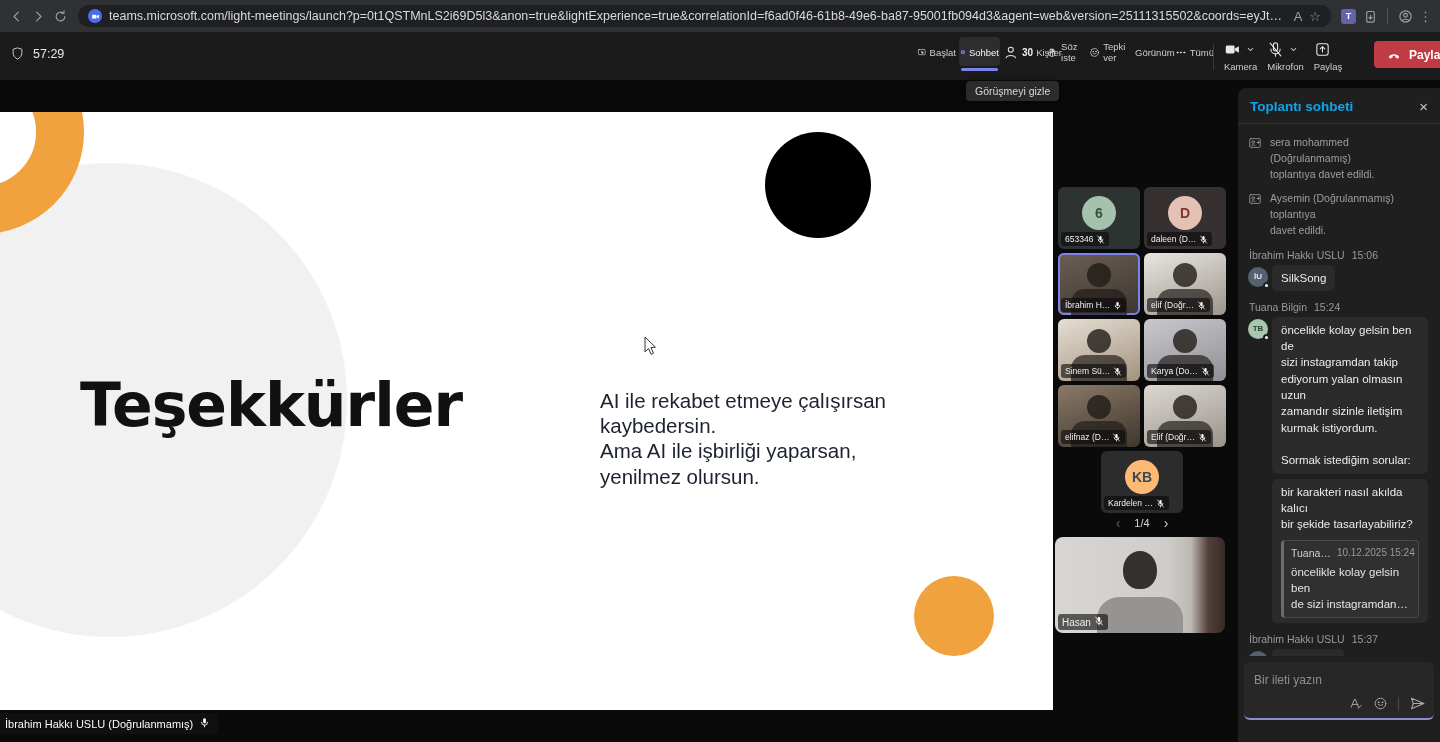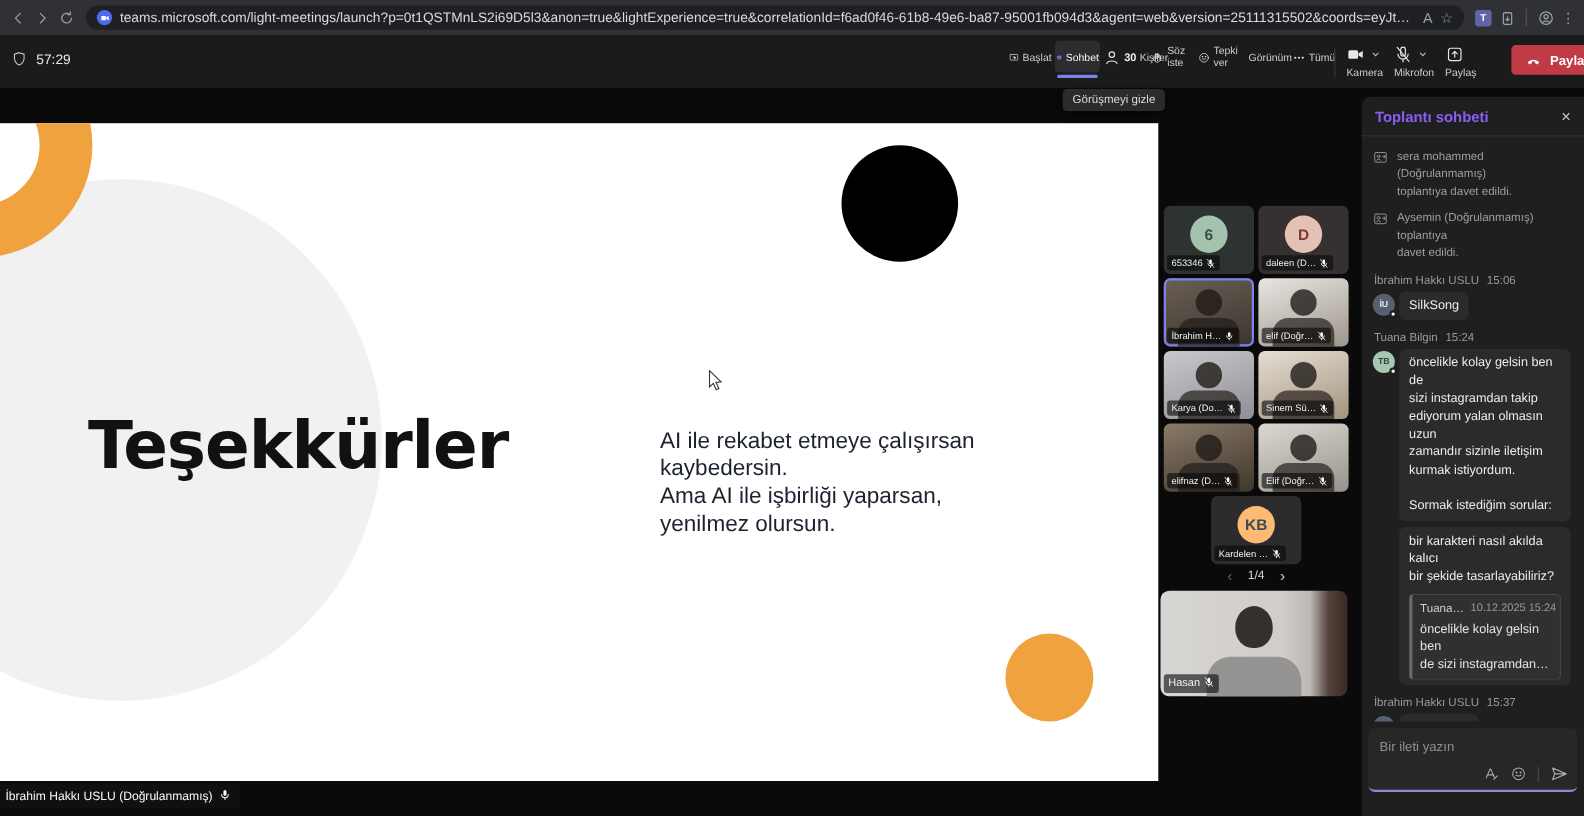--- a/index.html
+++ b/index.html
@@ -104,21 +104,21 @@
     width:34px; height:38px; border-radius:50% 50% 46% 46%; background:#33302e; }
   #spotlight::after { content:""; position:absolute; left:50%; bottom:-8px; transform:translateX(-50%);
     width:86px; height:44px; border-radius:22px 22px 0 0; background:#969492; }
   #spotlight .plate { font-size:10px; max-width:120px; }
 
   
   #chat-panel { position:absolute; left:1238px; top:88px; width:202px; height:654px;
     background:#1f1f20; border-radius:8px 0 0 0; z-index:35; }
   #chat-header { display:flex; align-items:center; justify-content:space-between;
     padding:11px 12px 9px; border-bottom:1px solid #333; }
-  #chat-title { color:#8b5cf6; font-size:13.5px; font-weight:bold; }
+  #chat-title { color:#0ea5e9; font-size:13.5px; font-weight:bold; }
   #chat-close { color:#c8c8c8; font-size:15px; cursor:pointer; line-height:1; }
   #chat-messages { position:absolute; left:0; right:0; top:37px; bottom:86px; padding:10px 10px 0; overflow:hidden; }
   .sysmsg { display:flex; gap:8px; margin-bottom:9px; }
   .sysmsg svg { width:14px; height:14px; stroke:#9a9a9a; fill:none; stroke-width:1.4;
     stroke-linecap:round; flex:0 0 auto; margin-top:1px; }
   .sysmsg .txt { color:#9e9e9e; font-size:10.5px; line-height:1.5; white-space:pre-line; }
   .msg-header { color:#9a9a9a; font-size:10.5px; margin:10px 0 4px 1px; }
   .msg-header .t { margin-left:7px; }
   .msg-row { display:flex; align-items:flex-start; gap:4px; }
   .chat-avatar { position:relative; width:20px; height:20px; border-radius:50%; flex:0 0 auto;
@@ -382,34 +382,34 @@
           <span class="plate">
             <span>elif (Doğr…</span>
             <svg width="9" height="9" viewBox="0 0 24 24" style="stroke:#fff;fill:none;stroke-width:2;stroke-linecap:round">
     <rect x="9" y="2.5" width="6" height="11.5" rx="3" fill="#fff" stroke="none"></rect>
     <path d="M5.5 11.5a6.5 6.5 0 0 0 13 0"></path>
               <line x1="12" y1="18" x2="12" y2="21.5"></line>
     <line x1="4" y1="2.5" x2="20" y2="21.5"></line>
             </svg>
           </span>
         </div>
+        <div class="tile video" style="background: linear-gradient(160deg, rgb(229, 222, 212) 0%, rgb(163, 147, 127) 100%);">
+          <span class="plate">
+            <span>Sinem Sü…</span>
+            <svg width="9" height="9" viewBox="0 0 24 24" style="stroke:#fff;fill:none;stroke-width:2;stroke-linecap:round">
+    <rect x="9" y="2.5" width="6" height="11.5" rx="3" fill="#fff" stroke="none"></rect>
+    <path d="M5.5 11.5a6.5 6.5 0 0 0 13 0"></path>
+              <line x1="12" y1="18" x2="12" y2="21.5"></line>
+    <line x1="4" y1="2.5" x2="20" y2="21.5"></line>
+            </svg>
+          </span>
+        </div>
         <div class="tile video" style="background: linear-gradient(160deg, rgb(201, 201, 205) 0%, rgb(142, 142, 148) 100%);">
           <span class="plate">
             <span>Karya (Do…</span>
-            <svg width="9" height="9" viewBox="0 0 24 24" style="stroke:#fff;fill:none;stroke-width:2;stroke-linecap:round">
-    <rect x="9" y="2.5" width="6" height="11.5" rx="3" fill="#fff" stroke="none"></rect>
-    <path d="M5.5 11.5a6.5 6.5 0 0 0 13 0"></path>
-              <line x1="12" y1="18" x2="12" y2="21.5"></line>
-    <line x1="4" y1="2.5" x2="20" y2="21.5"></line>
-            </svg>
-          </span>
-        </div>
-        <div class="tile video" style="background: linear-gradient(160deg, rgb(229, 222, 212) 0%, rgb(163, 147, 127) 100%);">
-          <span class="plate">
-            <span>Sinem Sü…</span>
             <svg width="9" height="9" viewBox="0 0 24 24" style="stroke:#fff;fill:none;stroke-width:2;stroke-linecap:round">
     <rect x="9" y="2.5" width="6" height="11.5" rx="3" fill="#fff" stroke="none"></rect>
     <path d="M5.5 11.5a6.5 6.5 0 0 0 13 0"></path>
               <line x1="12" y1="18" x2="12" y2="21.5"></line>
     <line x1="4" y1="2.5" x2="20" y2="21.5"></line>
             </svg>
           </span>
         </div>
         <div class="tile video" style="background: linear-gradient(160deg, rgb(138, 122, 104) 0%, rgb(63, 54, 45) 100%);">
           <span class="plate">

